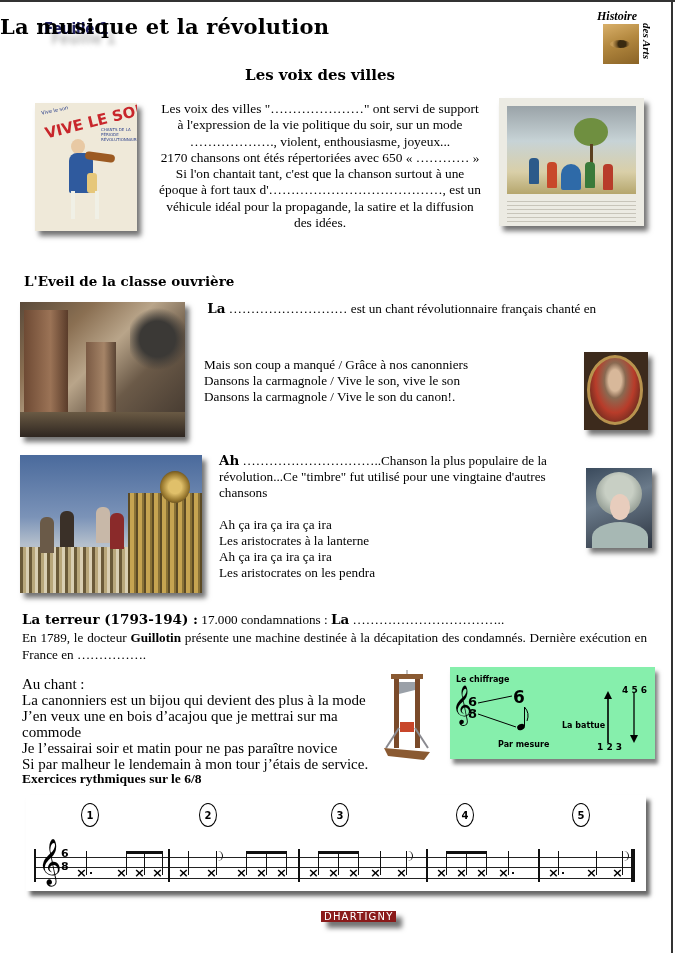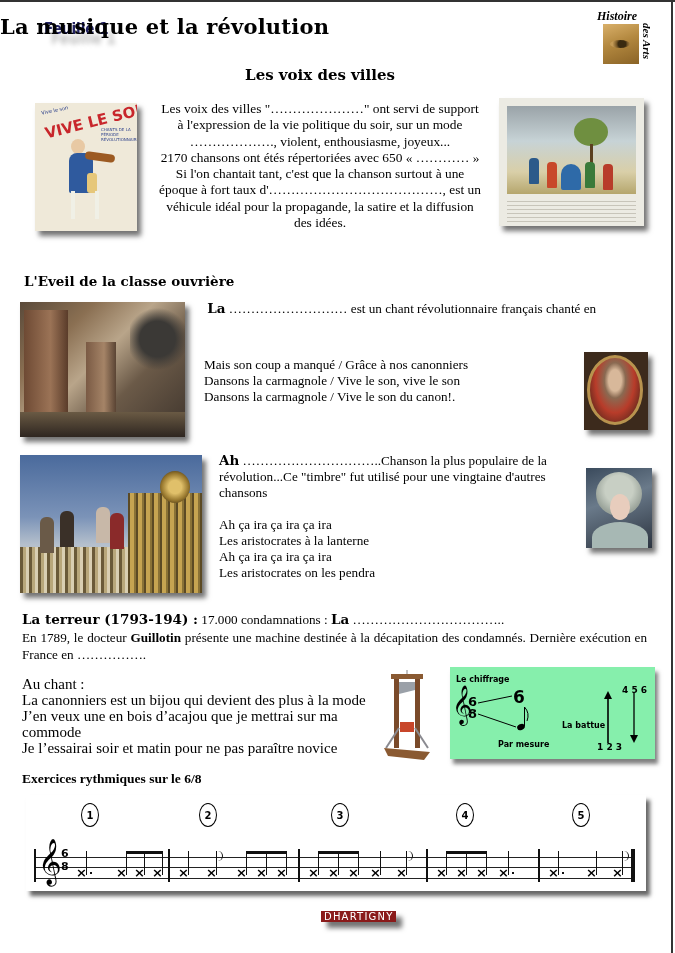--- a/index.html
+++ b/index.html
@@ -225,20 +225,21 @@
     <span class="h-section">La terreur (1793-194) :</span><span> 17.000 condamnations :  </span><b class="h-section">La</b><span> ……………………………..</span>
   </div>
   <div><span>En 1789, le docteur </span><span class="guillotin">Guillotin</span><span> présente une machine destinée à la décapitation des condamnés. Dernière exécution en France en …………….</span></div>
 </div>
 
 <div class="abs chant">
   <div>Au chant :</div>
   <div>La canonniers est un bijou qui devient des plus à la mode</div>
   <div>J’en veux une en bois d’acajou que je mettrai sur ma commode</div>
   <div>Je l’essairai soir et matin pour ne pas paraître novice</div>
+  <div>Si par malheur le lendemain à mon tour j’étais de service.</div>
 </div>
 
 <svg class="abs img-guillotine" viewBox="0 0 52 92">
   <rect x="12" y="6" width="5" height="72" fill="#7a4a2a"></rect>
   <rect x="33" y="6" width="5" height="72" fill="#7a4a2a"></rect>
   <rect x="9" y="4" width="32" height="5" fill="#8a5a32"></rect>
   <polygon points="17,12 33,12 33,20 17,24" fill="#9aa0a8"></polygon>
   <line x1="25" y1="0" x2="25" y2="4" stroke="#888" stroke-width="1"></line>
   <rect x="18" y="52" width="14" height="10" fill="#c8462a"></rect>
   <line x1="4" y1="78" x2="17" y2="58" stroke="#8a8a90" stroke-width="2"></line>

